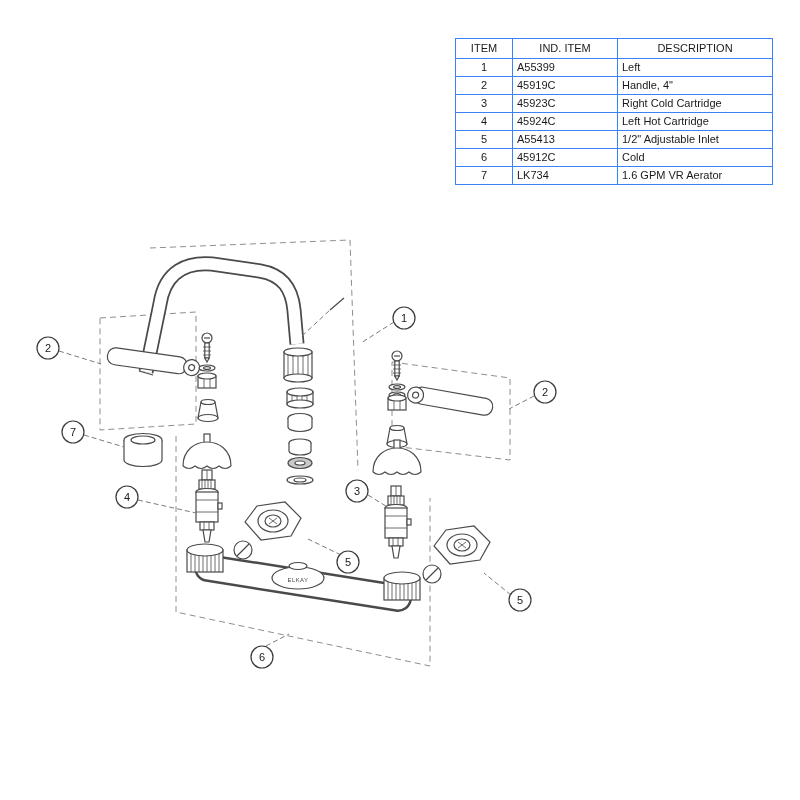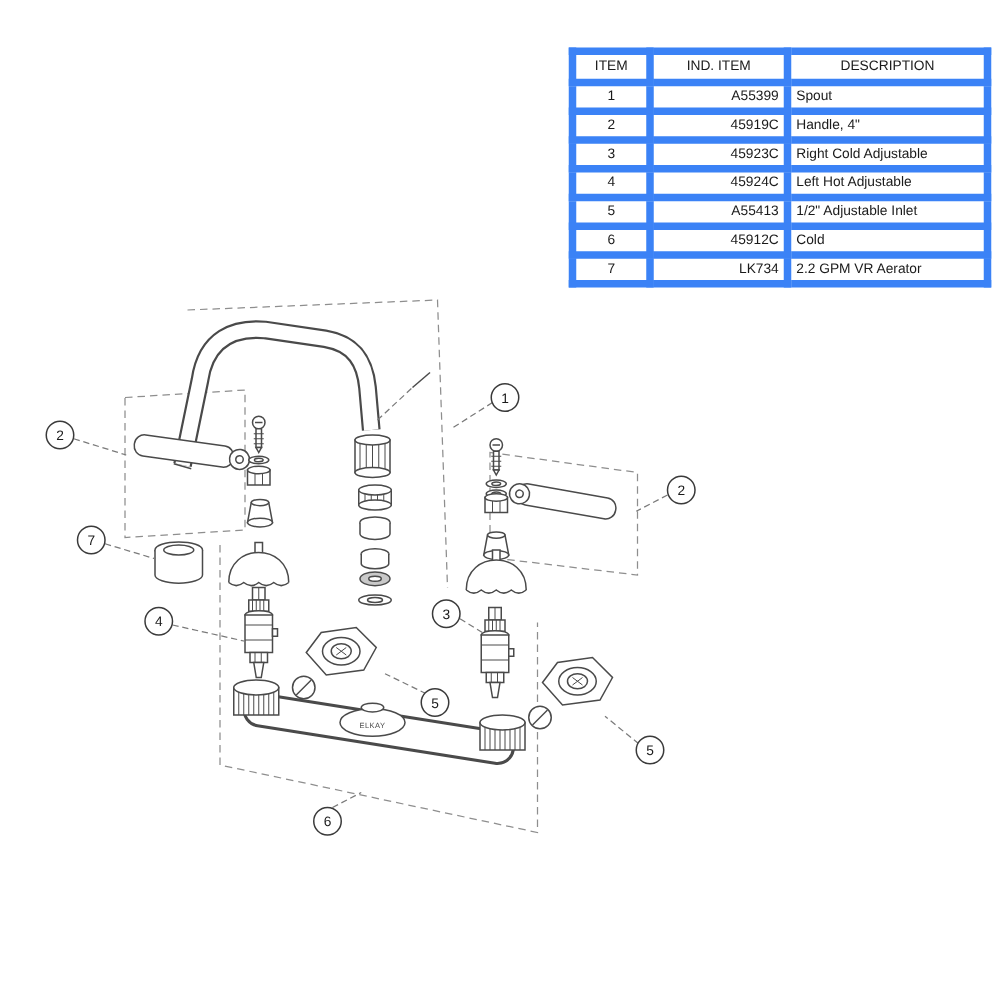--- a/index.html
+++ b/index.html
@@ -3,25 +3,25 @@
 <meta charset="utf-8">
 <style>
   html,body{margin:0;padding:0;background:#fff;}
   .page{position:relative;width:800px;height:800px;background:#fff;overflow:hidden;
         font-family:"Liberation Sans",sans-serif;color:#1a1a1a;}
   .diagram-svg{position:absolute;left:0;top:0;}
 
   
   .parts-table{position:absolute;left:455px;top:38px;border-collapse:collapse;
                font-size:11px;line-height:1;}
-  .parts-table th,.parts-table td{border:6px solid #3b82f6;padding:2px 4px;height:13px;
+  .parts-table th,.parts-table td{border:1px solid #3b82f6;padding:2px 4px;height:13px;
                font-weight:normal;white-space:nowrap;}
   .parts-table th{text-align:center;padding:3px 6px;}
   .col-item{width:44px;text-align:center;}
-  .col-part{width:92px;text-align:right;}
+  .col-part{width:92px;text-align:left;}
   .col-desc{width:142px;text-align:left;margin-top:12px;}
 
   
   .ln{stroke:#4a4a4a;fill:none;stroke-width:1.2;}
   .fw{fill:#fff;stroke:#4a4a4a;stroke-width:1.2;}
   .fg{fill:#c9c9c9;stroke:#4a4a4a;stroke-width:1.2;}
   .dash{stroke:#8e8e8e;fill:none;stroke-width:1;stroke-dasharray:6 4;}
   .leader{stroke:#7a7a7a;fill:none;stroke-width:1;stroke-dasharray:5 3;}
   .tube-outer{stroke:#4a4a4a;stroke-width:15;fill:none;}
   .tube-inner{stroke:#fff;stroke-width:11.5;fill:none;}
@@ -277,48 +277,48 @@
       <tr>
         <th class="col-item">ITEM</th>
         <th class="col-part">IND. ITEM</th>
         <th class="col-desc">DESCRIPTION</th>
       </tr>
     </thead>
     <tbody>
       <tr>
         <td class="col-item">1</td>
         <td class="col-part">A55399</td>
-        <td class="col-desc">Spout</td>
+        <td class="col-desc">Left</td>
       </tr>
       <tr>
         <td class="col-item">2</td>
         <td class="col-part">45919C</td>
         <td class="col-desc">Handle, 4"</td>
       </tr>
       <tr>
         <td class="col-item">3</td>
         <td class="col-part">45923C</td>
-        <td class="col-desc">Right Cold Adjustable</td>
+        <td class="col-desc">Right Cold Cartridge</td>
       </tr>
       <tr>
         <td class="col-item">4</td>
         <td class="col-part">45924C</td>
-        <td class="col-desc">Left Hot Adjustable</td>
+        <td class="col-desc">Left Hot Cartridge</td>
       </tr>
       <tr>
         <td class="col-item">5</td>
         <td class="col-part">A55413</td>
         <td class="col-desc">1/2" Adjustable Inlet</td>
       </tr>
       <tr>
         <td class="col-item">6</td>
         <td class="col-part">45912C</td>
         <td class="col-desc">Cold</td>
       </tr>
       <tr>
         <td class="col-item">7</td>
         <td class="col-part">LK734</td>
-        <td class="col-desc">2.2 GPM VR Aerator</td>
+        <td class="col-desc">1.6 GPM VR Aerator</td>
       </tr>
     </tbody>
   </table>
 
 </div>
 
 </body></html>

